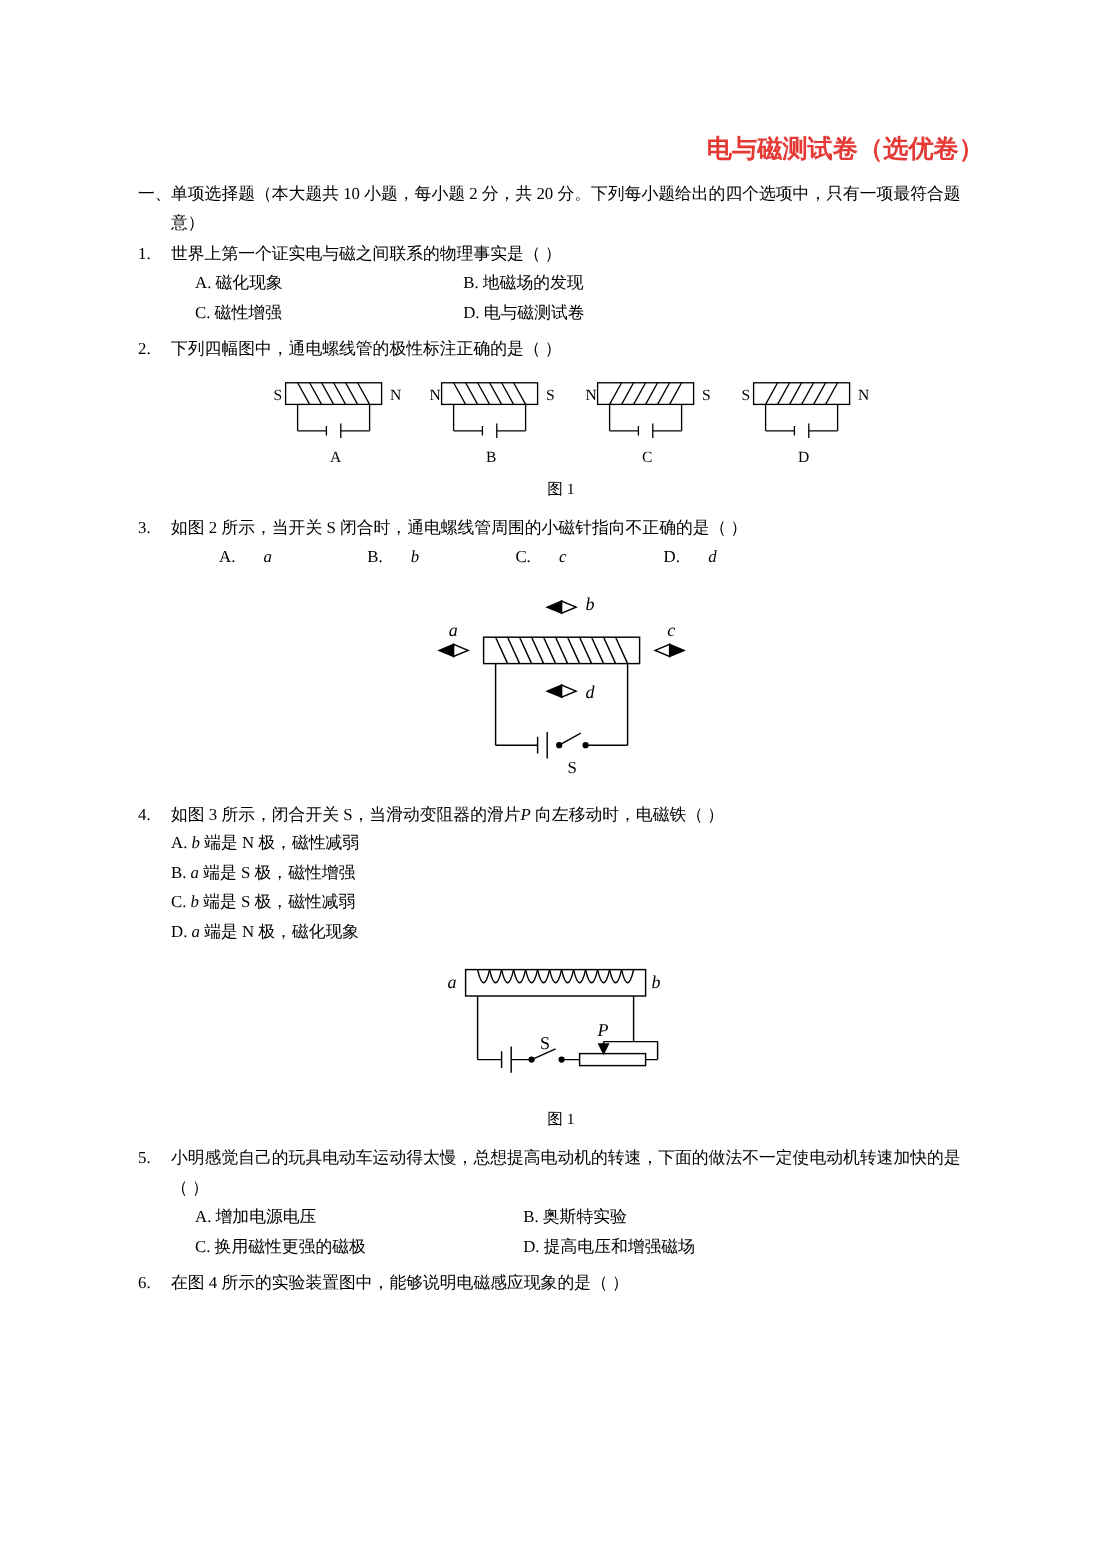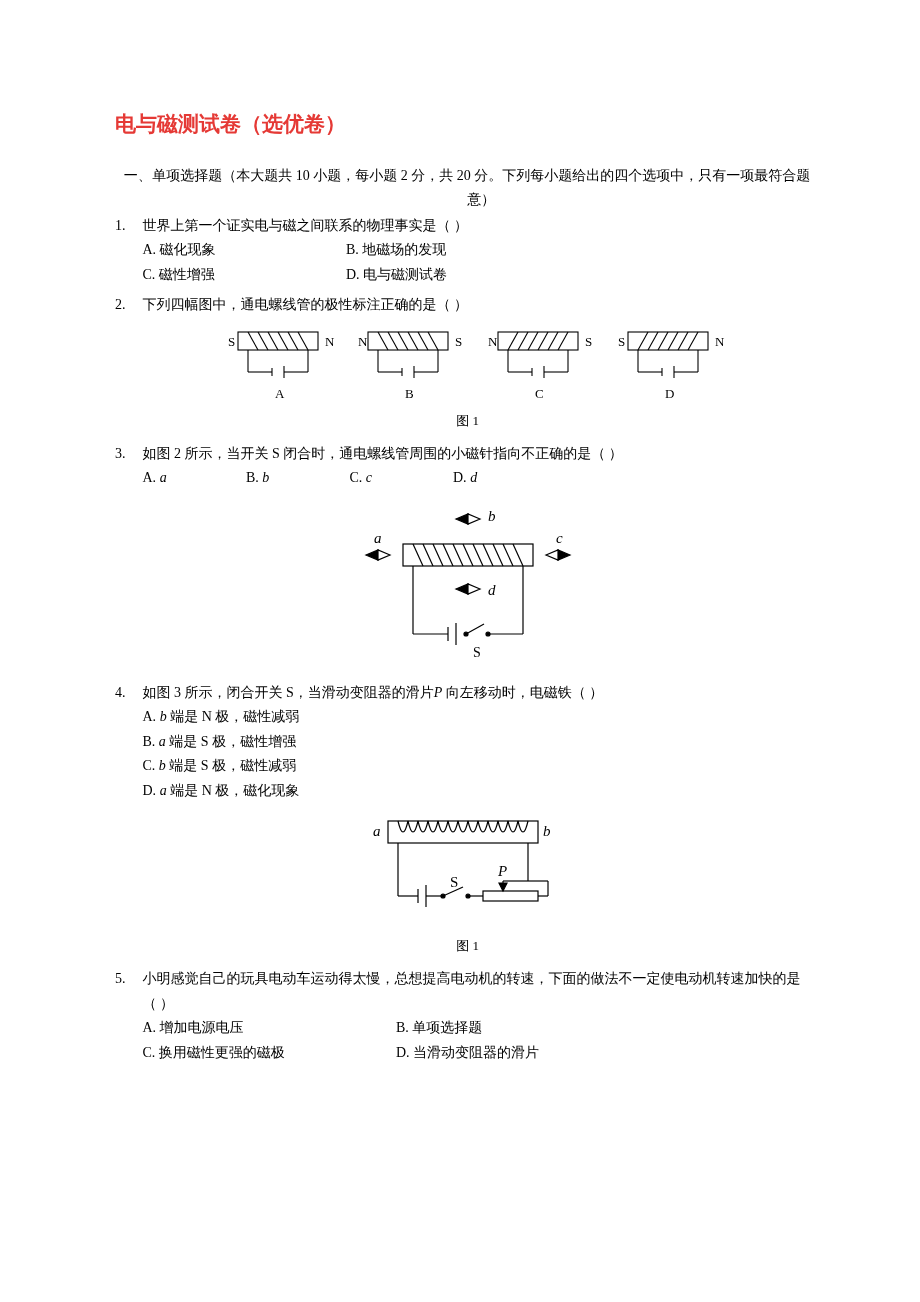--- a/index.html
+++ b/index.html
@@ -10,48 +10,48 @@
     font-size: 14px;
     color: #000;
     width: 920px;
   }
   .page {
     padding: 110px 100px 80px 115px;
     box-sizing: border-box;
     width: 920px;
   }
   .title {
-    text-align: left;
+    text-align: right;
     color: #e53935;
     font-size: 21px;
     font-weight: bold;
-    margin-bottom: 26px;
+    margin-bottom: 13px;
     font-family: "SimHei", sans-serif;
   }
   .section-head {
     margin: 2px 0 2px 0;
     line-height: 1.7;
-    text-align: center;
   }
   .q {
     margin: 2px 0 6px 0;
     line-height: 1.75;
   }
   .qnum {
     display: inline-block;
     width: 24px;
     vertical-align: top;
   }
   .qbody {
     display: inline-block;
     width: 660px;
     vertical-align: top;
   }
   .opts-row span {
     display: inline-block;
+    margin-left: 20px;
   }
   .figwrap {
     text-align: center;
     margin: 8px 0 12px 0;
   }
   .figcap {
     font-size: 13px;
     margin-top: 6px;
   }
   svg { display: block; margin: 0 auto; }
@@ -313,23 +313,29 @@
     </svg>
     <div class="figcap">图 1</div>
   </div>
 
   <div class="q">
     <span class="qnum">5.</span>
     <span class="qbody">
       <span>小明感觉自己的玩具电动车运动得太慢，总想提高电动机的转速，下面的做法不一定使电动机转速加快的是（      ）</span><br>
       <span class="opts-row">
         <span style="width:250px">A. 增加电源电压</span>
-        <span style="width:250px">B. 单项选择题</span>
+        <span style="width:250px">B. 奥斯特实验</span>
       </span><br>
       <span class="opts-row">
         <span style="width:250px">C. 换用磁性更强的磁极</span>
-        <span style="width:250px">D. 当滑动变阻器的滑片</span>
+        <span style="width:250px">D. 提高电压和增强磁场</span>
       </span>
     </span>
   </div>
 
+  <div class="q">
+    <span class="qnum">6.</span>
+    <span class="qbody">
+      <span>在图 4 所示的实验装置图中，能够说明电磁感应现象的是（      ）</span>
+    </span>
+  </div>
 
 </div>
 
 </body></html>

